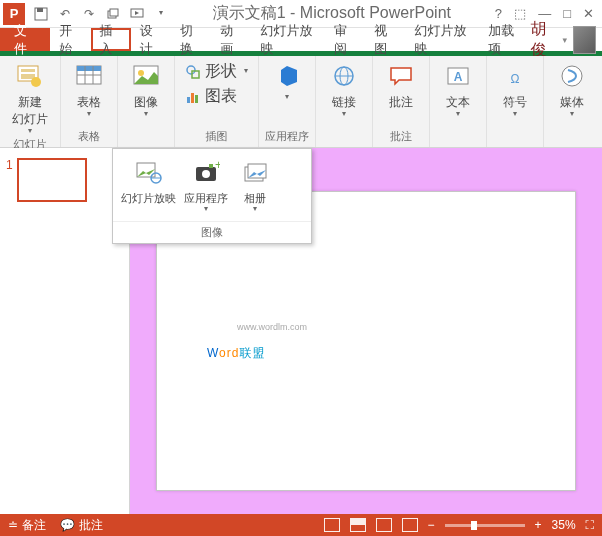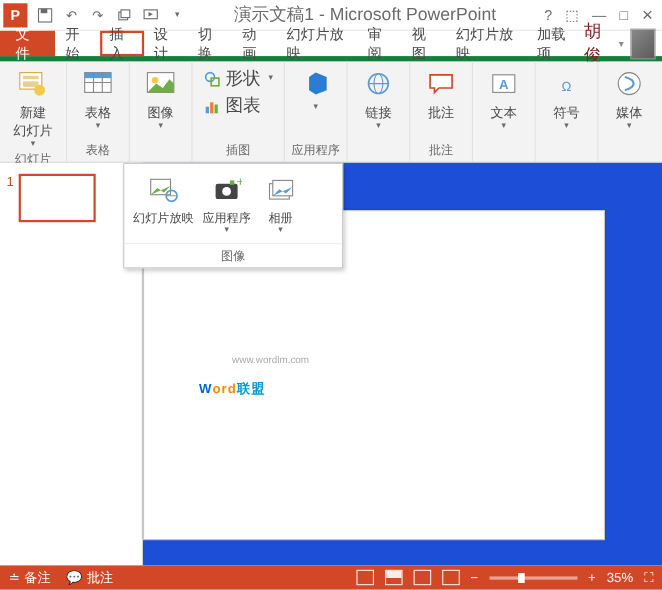--- a/index.html
+++ b/index.html
@@ -33,25 +33,25 @@
 .dd-body{display:flex;padding:4px}
 .dd-item{display:flex;flex-direction:column;align-items:center;padding:4px;cursor:pointer;min-width:46px}
 .dd-item.hl{border:2px solid #d24726;background:#fce4dc}
 .dd-item .ico{width:32px;height:32px;display:flex;align-items:center;justify-content:center;margin-bottom:2px}
 .dd-item .lbl{font-size:11px;color:#4a4a4a;white-space:nowrap}
 .dd-label{text-align:center;font-size:11px;color:#6a6a6a;padding:3px 0;border-top:1px solid #eee}
 .workspace{position:absolute;top:148px;left:0;right:0;bottom:22px;display:flex;background:#fff}
 .thumb-pane{width:130px;border-right:1px solid #d4d4d4;padding:10px 6px;display:flex;gap:4px}
 .thumb-num{color:#d24726;font-size:12px}
 .thumb{width:70px;height:44px;border:2px solid #d24726;background:#fff}
-.slide-area{flex:1;position:relative;background:#1d4ed8;display:flex;align-items:center;}
+.slide-area{flex:1;position:relative;background:#f0abfc;display:flex;align-items:center;justify-content:center}
 .slide{width:420px;height:300px;border:1px solid #c6c6c6;box-shadow:0 0 3px rgba(0,0,0,0.15);background:#fff;position:relative;margin-top:20px}
 .watermark{position:absolute;left:50px;top:130px;font-family:Arial,sans-serif}
 .wm-url{font-size:9px;color:#aaa;margin-left:30px}
-.wm-text{font-size:28px;font-weight:bold;letter-spacing:1px}
+.wm-text{font-size:28px;font-weight:normal;letter-spacing:1px}
 .wm-w{color:#0066cc}
 .wm-ord{color:#ff8800}
 .wm-lm{color:#0099cc}
 .statusbar{position:absolute;bottom:0;left:0;right:0;height:22px;background:#d24726;display:flex;align-items:center;color:#fff;padding:0 8px;gap:14px;font-size:12px}
 .sb-item{display:flex;align-items:center;gap:4px;cursor:pointer}
 .sb-right{margin-left:auto;display:flex;align-items:center;gap:10px}
 .viewbtn{width:16px;height:14px;border:1px solid #fff;opacity:0.9}
 .zoom-slider{width:80px;height:3px;background:rgba(255,255,255,0.5);position:relative}
 .zoom-thumb{position:absolute;left:26px;top:-3px;width:6px;height:9px;background:#fff}
 svg{display:block}

